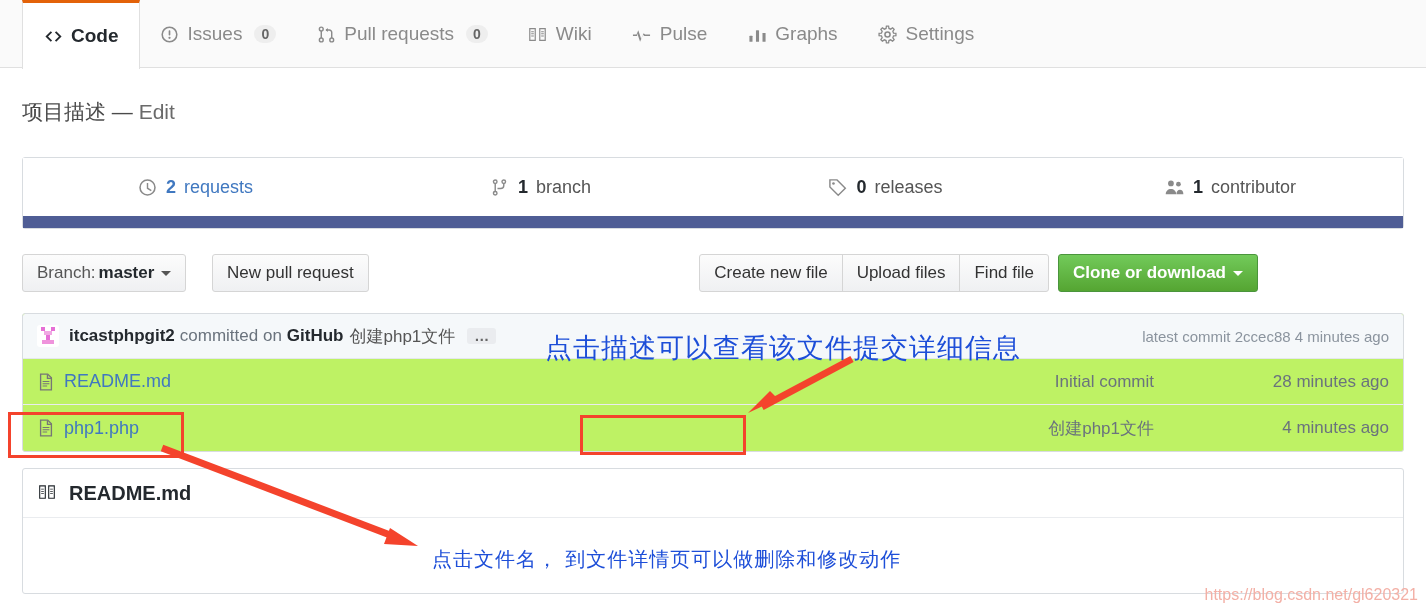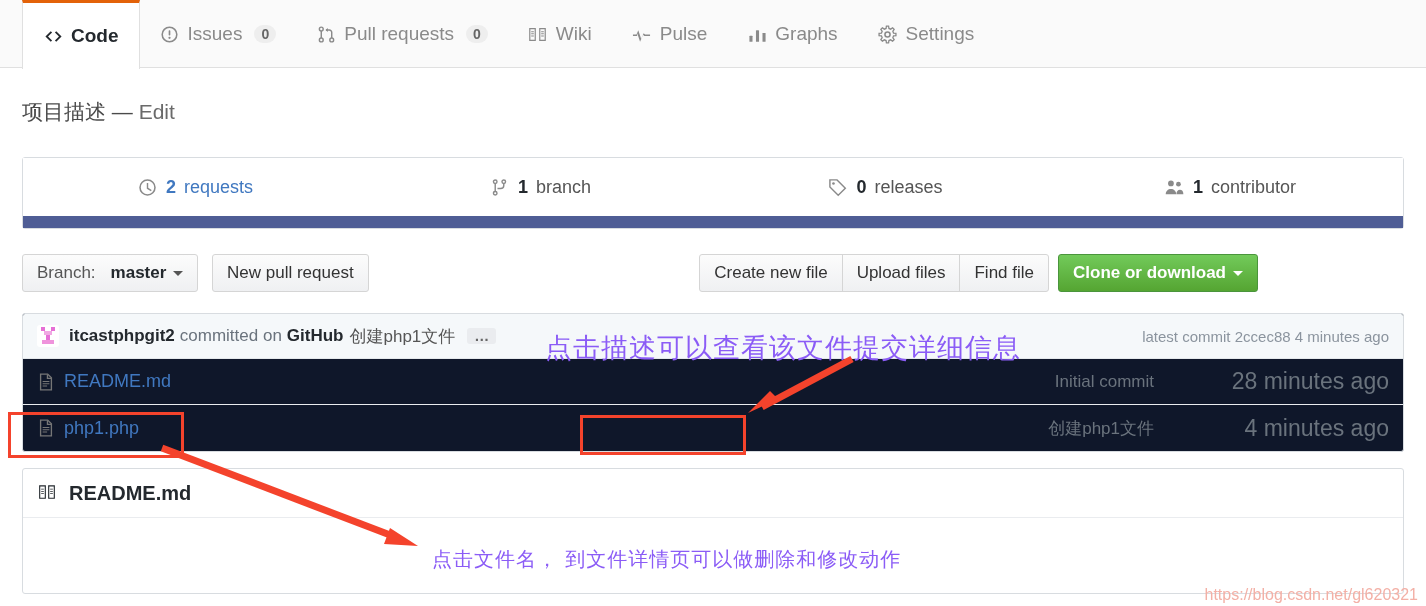--- a/index.html
+++ b/index.html
@@ -74,39 +74,39 @@
   .toolbar { position:absolute; top:254px; left:22px; width:1236px; height:38px; }
   .btn {
     display:inline-flex; align-items:center; justify-content:center;
     height:38px; padding:0 14px;
     font-size:17px; color:#333;
     background: linear-gradient(#fcfcfc,#eff0f2);
     border:1px solid #d5d5d5; border-radius:3px;
     cursor:pointer; white-space:nowrap;
   }
   .btn-branch { position:absolute; left:0; top:0; color:#555; }
-  .btn-branch b { color:#24292e; font-weight:bold; margin-left:15px;text-align:right; }
+  .btn-branch b { color:#24292e; font-weight:bold; margin-left:3px;text-align:right; }
   .btn-newpr { position:absolute; left:190px; top:0; }
   .btn-group { position:absolute; right:0; top:0; display:flex; align-items:center; }
   .btn-group .btn { border-radius:0; margin-left:-1px; }
   .btn-group .btn:first-child { border-radius:3px 0 0 3px; margin-left:0; }
   .btn-group .btn.last-grey { border-radius:0 3px 3px 0; }
   .btn-clone {
     height:38px; padding:0 14px; margin-left:9px;
     display:inline-flex; align-items:center; justify-content:center;
     background: linear-gradient(#72ca5a,#55a532);
     border:1px solid #4a953c; border-radius:3px;
     color:#fff; font-size:17px; font-weight:bold; cursor:pointer; white-space:nowrap;
   }
   .caret { display:inline-block; margin-left:7px; border:5px solid transparent; border-top-color:currentColor; border-bottom:0; }
 
   
   .filebox {
     position:absolute; top:313px; left:22px; width:1382px;
-    border:1px solid #d8dce0; border-radius:3px; background:#0f172a; overflow:hidden;
+    border:1px solid #d8dce0; border-radius:3px; background:#bef264; overflow:hidden;
   }
   .commit-row {
     display:flex; align-items:center; height:45px;
     background:#f5f8fa; border-bottom:1px solid #e4e8eb;
     padding:0 14px; font-size:17px; color:#555;
   }
   .avatar {
     width:22px; height:22px; flex:none; margin-right:10px; border-radius:3px;
     background:#ffffff; position:relative; overflow:hidden;
   }
@@ -127,40 +127,40 @@
 
   .frow {
     display:flex; align-items:center; height:46px;
     border-bottom:1px solid #eaecef; padding:0 14px; font-size:18px;
   }
   .frow:last-child { border-bottom:none; }
   .fname { display:flex; align-items:center; gap:9px; width:470px; }
   .fname a { color:#4078c0; text-decoration:none; cursor:pointer; }
   .ficon { width:18px; height:18px; flex:none; display:inline-flex; color:#767676; }
   .fmsg { flex:1; text-align:right; padding-right:60px; color:#6a737d; font-size:17px; }
-  .ftime { width:175px; text-align:right; color:#6a737d; font-size:23px; }
+  .ftime { width:175px; text-align:right; color:#6a737d; font-size:17px; }
 
   
   .readmebox {
     position:absolute; top:468px; left:22px; width:1382px; height:126px;
     border:1px solid #d8dce0; border-radius:3px; background:#fff;
   }
   .readme-head {
     display:flex; align-items:center; gap:10px;
     height:49px; padding:0 14px;
     border-bottom:1px solid #eaecef;
     font-size:20px; color:#24292e; font-weight:bold;
   }
   .book-icon { width:22px; height:20px; flex:none; display:inline-flex; color:#24292e; }
 
   
   .anno { position:absolute; color:#f4432c; pointer-events:none; }
   .anno-text {
     font-family:"DejaVu Sans","Liberation Sans",sans-serif;
-    font-size:27px; color:#8b5cf6; white-space:nowrap; letter-spacing:1px;
+    font-size:27px; color:#1d4ed8; white-space:nowrap; letter-spacing:1px;
   }
   #anno-top { top:330px; left:545px; }
   #anno-bottom { top:546px; left:432px; font-size:20px; }
   .redbox { position:absolute; border:3px solid #f4432c; pointer-events:none; }
   #box-php { left:8px; top:412px; width:176px; height:46px; }
   #box-msg { left:580px; top:415px; width:166px; height:40px; }
   .redarrow { position:absolute; pointer-events:none; }
   .watermark {
     position:absolute; right:8px; bottom:2px;
     font-size:16px; color:#f3b0a6; white-space:nowrap;

